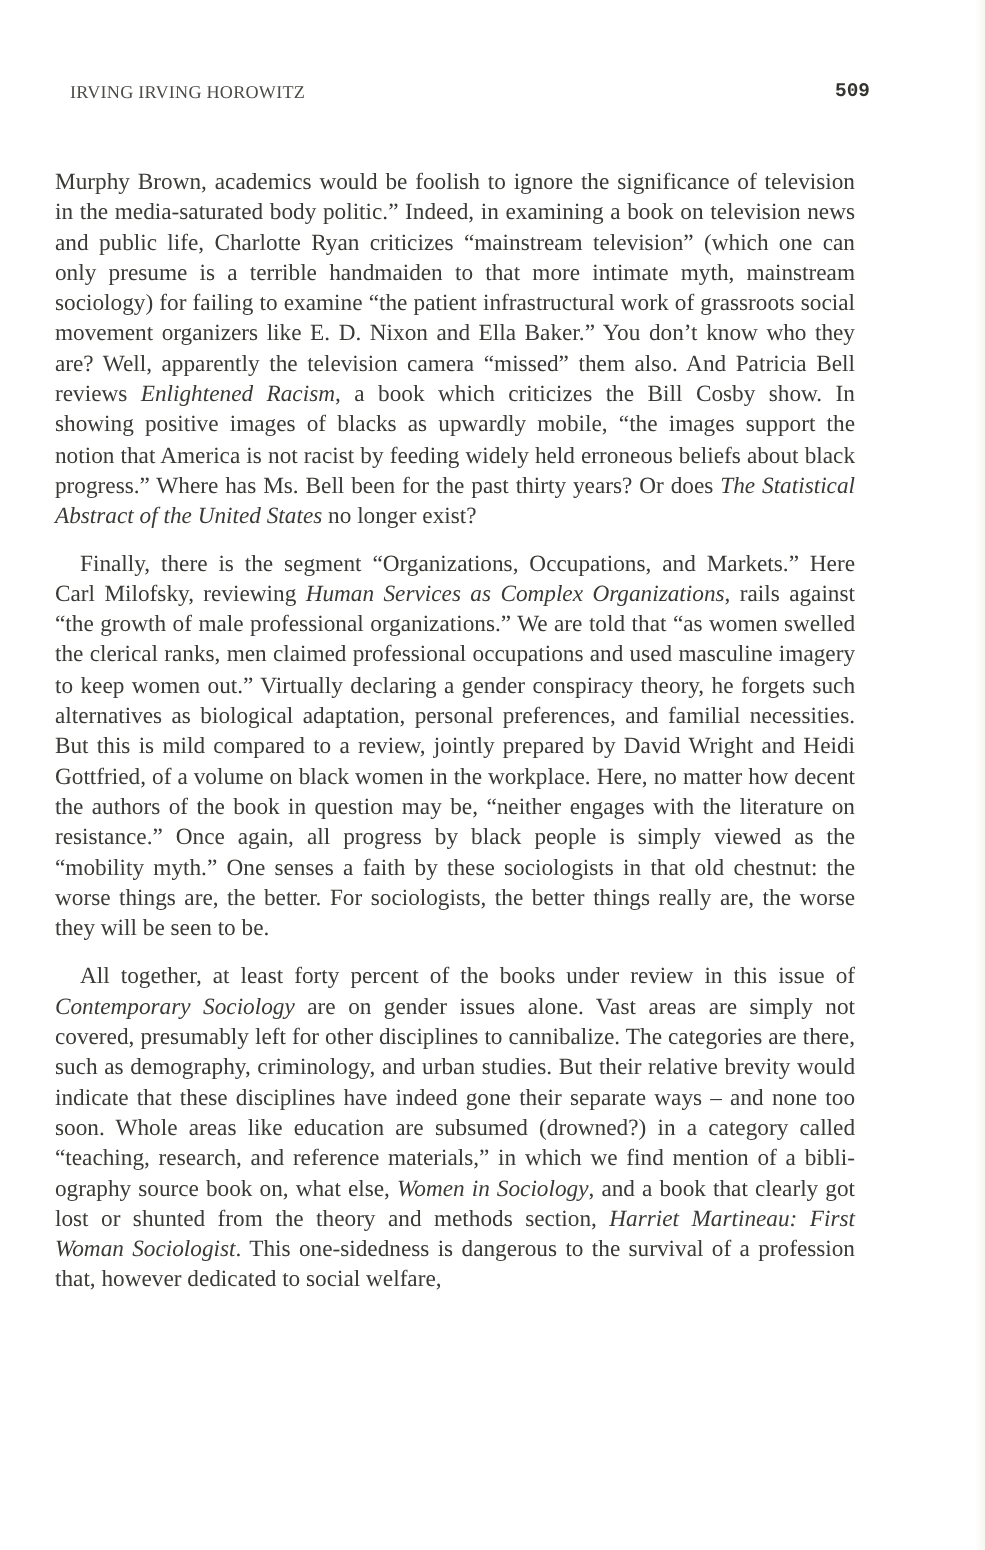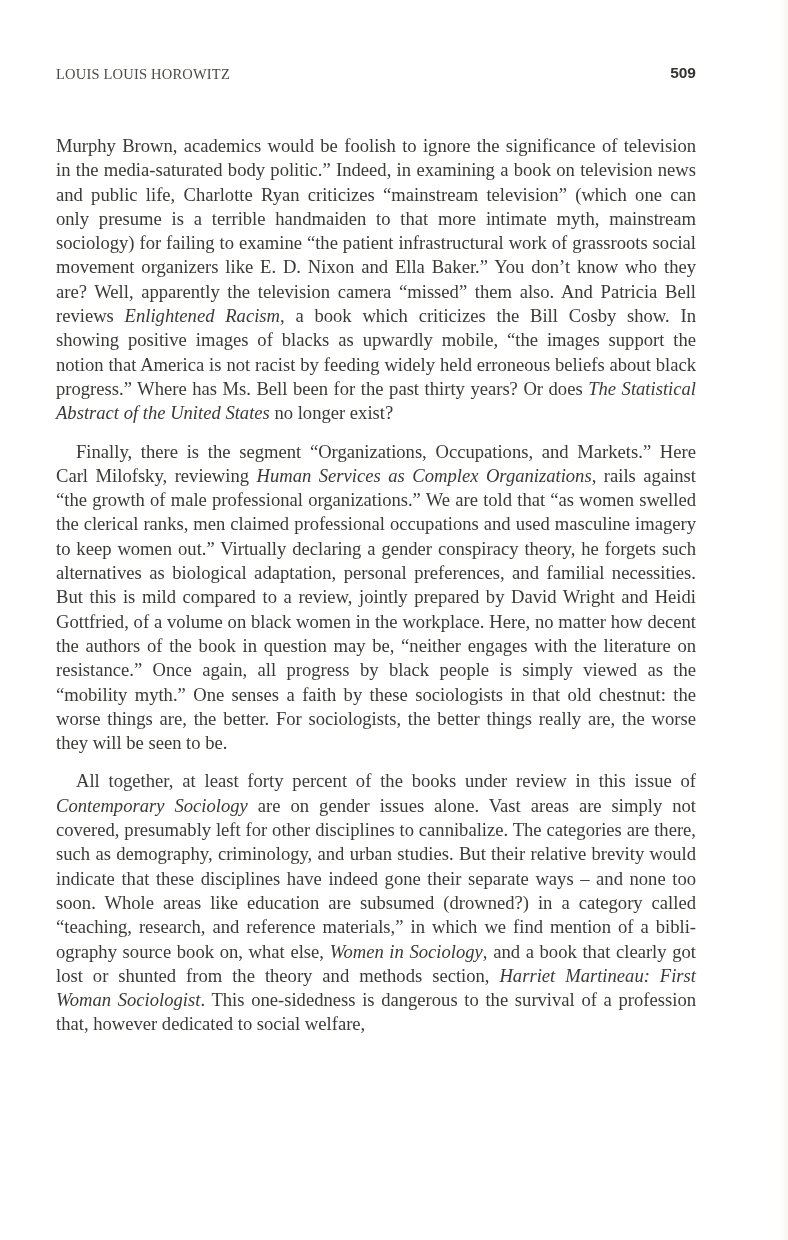--- a/index.html
+++ b/index.html
@@ -16,39 +16,39 @@
   }
   .running-head {
     position: absolute; left: 56px; top: 64px; width: 640px; height: 24px;
   }
   .running-head .author {
     position: absolute; left: 0; top: 2px;
     font-size: 14.5px; letter-spacing: 0.2px; color: #4a4a46;
   }
   .running-head .folio {
     position: absolute; right: 0; top: 0;
-    font-family: Liberation Sans, sans-serif;
+    font-family: Liberation Mono, monospace;
     font-weight: bold; font-size: 15.5px; color: #333330;
   }
   .body-text {
-    position: absolute; left: 56px; top: 134px; width: 640px;
+    position: absolute; left: 44px; top: 134px; width: 640px;
     font-size: 18.6px; line-height: 24.3px;
     text-align: justify; hyphens: manual;
   }
   .body-text p { margin: 0; }
   .body-text p.indent { text-indent: 20px; margin-top: 14px; }
   .body-text em { font-style: italic; }
 </style>
 </head>
 <body>
 
 <div class="edge"></div>
 
 <header class="running-head">
-  <span class="author">LOUIS LOUIS HOROWITZ</span>
+  <span class="author">IRVING IRVING HOROWITZ</span>
   <span class="folio">509</span>
 </header>
 
 <main class="body-text">
   <p><span>Murphy Brown, academics would be foolish to ignore the significance of television in the media-saturated body politic.” Indeed, in examining a book on television news and public life, Charlotte Ryan criticizes “mainstream television” (which one can only presume is a terrible hand­maiden to that more intimate myth, mainstream sociology) for failing to examine “the patient infrastructural work of grassroots social movement organizers like E. D. Nixon and Ella Baker.” You don’t know who they are? Well, apparently the television camera “missed” them also. And Patricia Bell reviews </span><em>Enlightened Racism</em><span>, a book which criticizes the Bill Cosby show. In showing positive images of blacks as upwardly mobile, “the images support the notion that America is not racist by feeding widely held erroneous beliefs about black progress.” Where has Ms. Bell been for the past thirty years? Or does </span><em>The Statistical Abstract of the United States</em><span> no longer exist?</span></p>
   <p class="indent"><span>Finally, there is the segment “Organizations, Occupations, and Markets.” Here Carl Milofsky, reviewing </span><em>Human Services as Complex Organizations</em><span>, rails against “the growth of male professional organiza­tions.” We are told that “as women swelled the clerical ranks, men claimed professional occupations and used masculine imagery to keep women out.” Virtually declaring a gender conspiracy theory, he forgets such alternatives as biological adaptation, personal preferences, and famil­ial necessities. But this is mild compared to a review, jointly prepared by David Wright and Heidi Gottfried, of a volume on black women in the workplace. Here, no matter how decent the authors of the book in question may be, “neither engages with the literature on resistance.” Once again, all progress by black people is simply viewed as the “mobility myth.” One senses a faith by these sociologists in that old chestnut: the worse things are, the better. For sociologists, the better things really are, the worse they will be seen to be.</span></p>
   <p class="indent"><span>All together, at least forty percent of the books under review in this issue of </span><em>Contemporary Sociology</em><span> are on gender issues alone. Vast areas are simply not covered, presumably left for other disciplines to cannibalize. The categories are there, such as demography, criminology, and urban studies. But their relative brevity would indicate that these disciplines have indeed gone their separate ways – and none too soon. Whole areas like education are subsumed (drowned?) in a category called “teaching, research, and reference materials,” in which we find mention of a bibli­ography source book on, what else, </span><em>Women in Sociology</em><span>, and a book that clearly got lost or shunted from the theory and methods section, </span><em>Harriet Martineau: First Woman Sociologist</em><span>. This one-sidedness is dangerous to the survival of a profession that, however dedicated to social welfare,</span></p>
 </main>
 
 </body></html>

